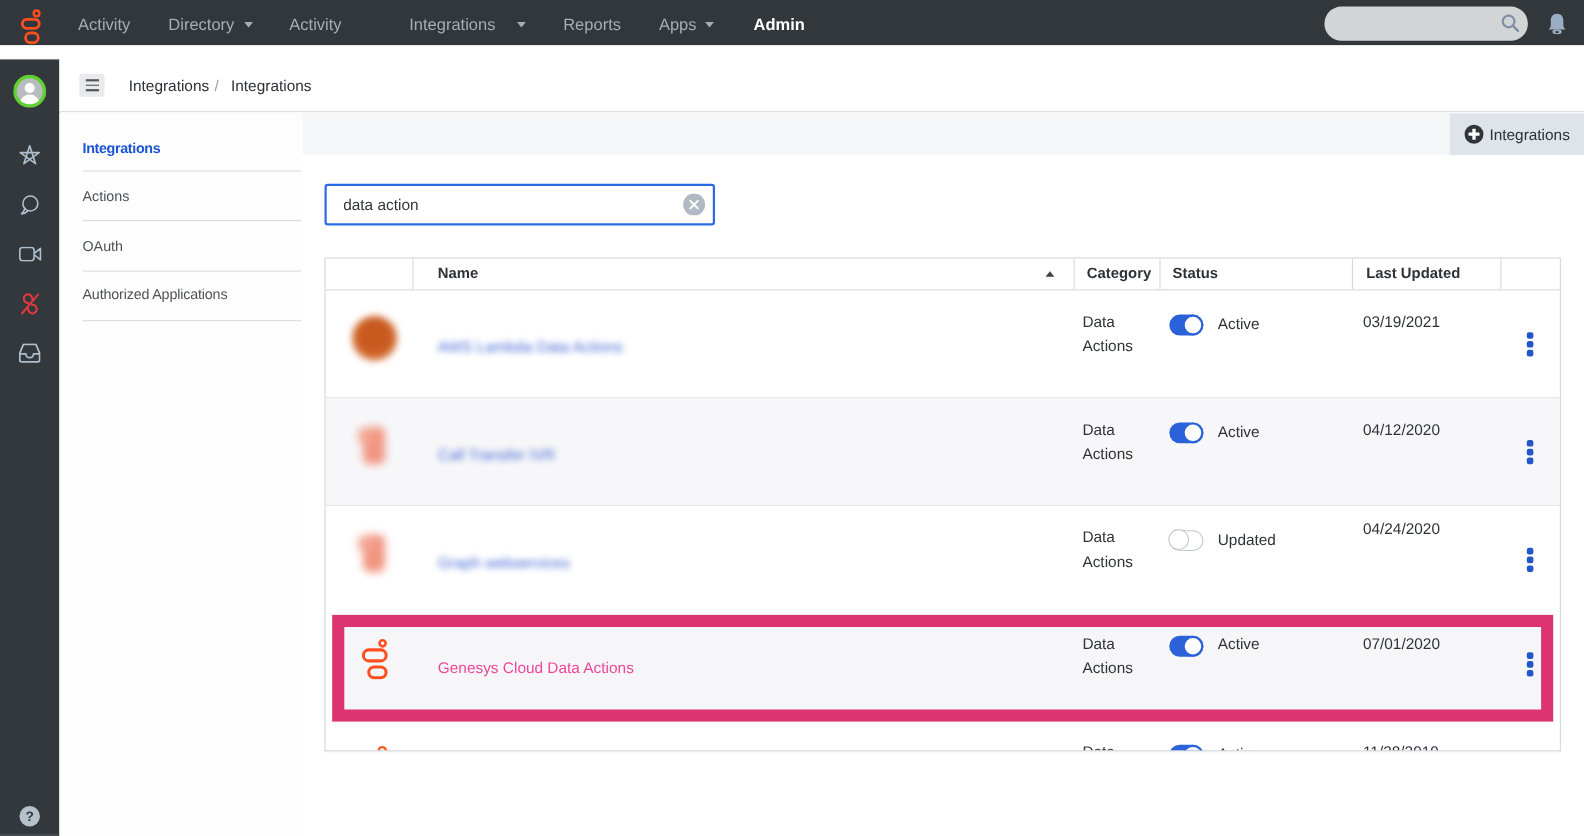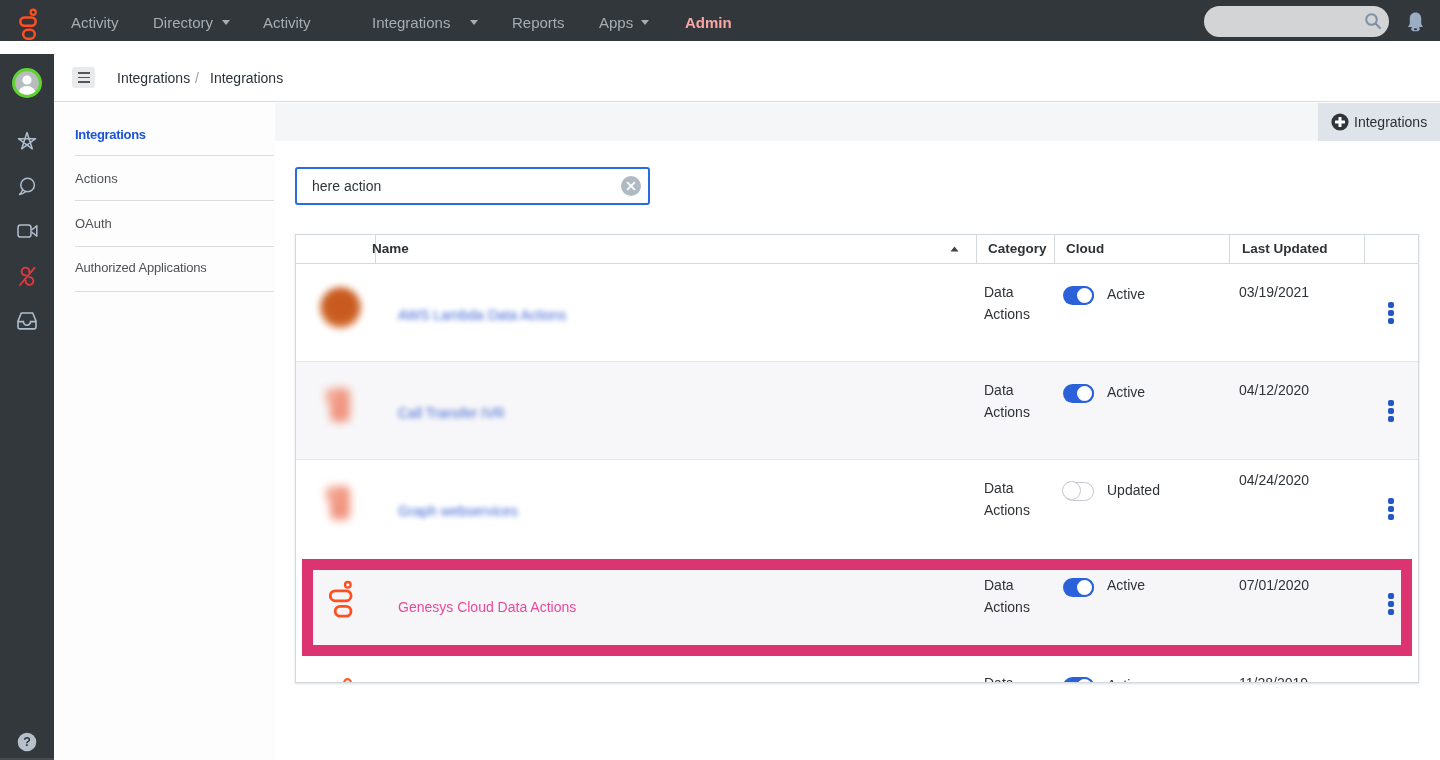--- a/index.html
+++ b/index.html
@@ -3,21 +3,21 @@
 <meta charset="utf-8">
 <style>
   * { margin:0; padding:0; box-sizing:border-box; }
   html,body { width:1440px; height:760px; overflow:hidden; background:#fff;
     font-family:"Liberation Sans", sans-serif; }
   #app { position:relative; width:1440px; height:760px; }
   .abs { position:absolute; }
   
   #topbar { position:absolute; left:0; top:0; width:1440px; height:41px; background:#32373c; }
   .nav { position:absolute; top:15px; font-size:15px; line-height:16px; color:#a5adb5; white-space:nowrap; }
-  .nav.b { color:#fca5a5; font-weight:bold; }
+  .nav.b { color:#ffffff; font-weight:bold; }
   .caret { position:absolute; top:20px; width:0; height:0;
     border-left:4.5px solid transparent; border-right:4.5px solid transparent; border-top:5px solid #a5adb5; }
   #navsearch { position:absolute; left:1204px; top:6px; width:185px; height:31px;
     background:#d2d4d6; border-radius:16px; }
   
   #sidebar { position:absolute; left:0; top:54px; width:54px; height:706px; background:#33383d; }
   
   #crumbbar { position:absolute; left:54px; top:54px; width:1386px; height:48px; background:#fff;
     border-bottom:1px solid #d9dbdd; }
   #hamb { position:absolute; left:72px; top:67px; width:23px; height:21px; background:#e9eaec; border-radius:3px; }
@@ -150,40 +150,40 @@
   <div id="band"></div>
   <div id="intbtn"></div>
   <svg class="abs" style="left:1331px;top:113px" width="18" height="18" viewBox="0 0 18 18">
     <circle cx="9" cy="9" r="8.6" fill="#303539"></circle>
     <rect x="4" y="7.5" width="10" height="3" rx="0.5" fill="#fff"></rect>
     <rect x="7.5" y="4" width="3" height="10" rx="0.5" fill="#fff"></rect>
   </svg>
   <span class="abs" style="left:1354px;top:114px;font-size:14px;line-height:16px;color:#2c3135">Integrations</span>
 
   <div id="sbox"></div>
-  <span class="abs" style="left:312px;top:175px;font-size:14px;line-height:22px;color:#30353a">here action</span>
+  <span class="abs" style="left:312px;top:175px;font-size:14px;line-height:22px;color:#30353a">data action</span>
   <svg class="abs" style="left:621px;top:176px" width="20" height="20" viewBox="0 0 20 20">
     <circle cx="10" cy="10" r="10" fill="#b0bac4"></circle>
     <line x1="6.6" y1="6.6" x2="13.4" y2="13.4" stroke="#fff" stroke-width="1.8" stroke-linecap="round"></line>
     <line x1="13.4" y1="6.6" x2="6.6" y2="13.4" stroke="#fff" stroke-width="1.8" stroke-linecap="round"></line>
   </svg>
 
   <div id="table">
 
     <span class="hsep" style="left:78.5px"></span>
     <span class="hsep" style="left:680px"></span>
     <span class="hsep" style="left:758px"></span>
     <span class="hsep" style="left:933px"></span>
     <span class="hsep" style="left:1068px"></span>
-    <span class="hth" style="left:76px">Name</span>
+    <span class="hth" style="left:102px">Name</span>
     <svg class="abs" style="left:654px;top:11px" width="9" height="6" viewBox="0 0 9 6">
       <path d="M4.5 0.5 L8.5 5.5 L0.5 5.5 Z" fill="#3f444a"></path>
     </svg>
     <span class="hth" style="left:692px">Category</span>
-    <span class="hth" style="left:770px">Cloud</span>
+    <span class="hth" style="left:770px">Status</span>
     <span class="hth" style="left:946px">Last Updated</span>
     <div class="sep" style="top:28px;background:#d4d9de"></div>
 
     <div class="abs" style="left:0;top:126px;width:1122px;height:98px;background:#f7f7f9"></div>
     <div class="sep" style="top:126px;background:#e4e6e9"></div>
     <div class="sep" style="top:224px;background:#e4e6e9"></div>
     <div id="pinkbox"></div>
 
     <div class="abs" style="left:24px;top:52px;width:41px;height:41px;border-radius:50%;
       background:radial-gradient(circle at 50% 45%, #c95a1f 0 45%, #e09058 85%, #eead82 100%);filter:blur(3.5px)"></div>

